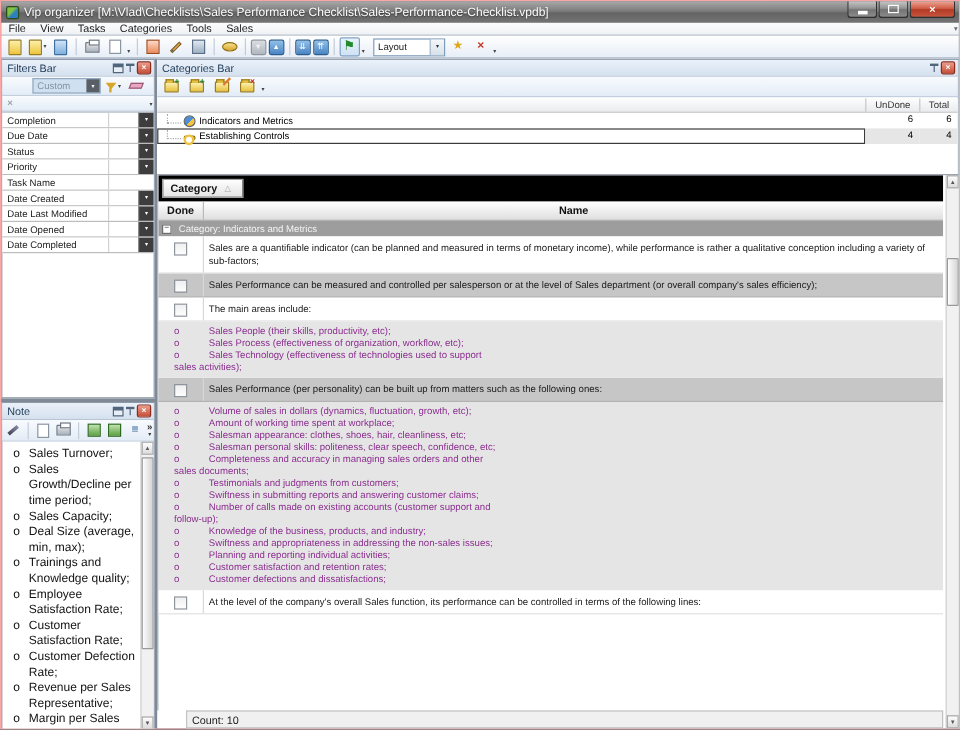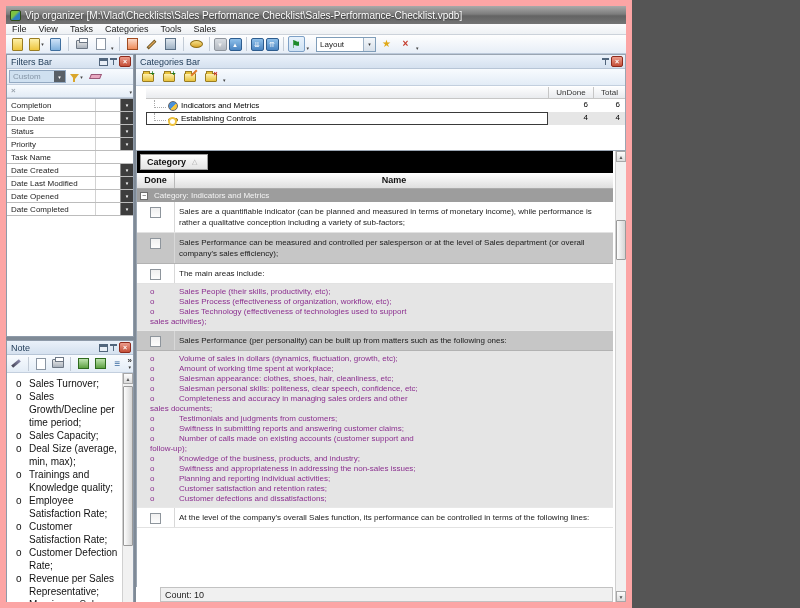--- a/index.html
+++ b/index.html
@@ -1,17 +1,17 @@
 <!DOCTYPE html>
 <html><head>
 <meta charset="utf-8">
 <style>
   html,body{margin:0;padding:0;background:#555;}
   *{box-sizing:border-box;font-family:"Liberation Sans","DejaVu Sans",sans-serif;}
-  .window{position:relative;width:632px;height:608px;background:#7f8a96;overflow:hidden;border:6px solid #fca5a5;}
+  .window{position:relative;width:800px;height:608px;background:#7f8a96;overflow:hidden;border:1px solid #fca5a5;}
 
   
   .titlebar{position:absolute;left:0;top:0;width:800px;height:18px;
     background:linear-gradient(#a9a9a9,#7d7d7d 45%,#636363 55%,#747474);
     display:flex;align-items:center;padding-left:4px;color:#fff;}
   .app-icon{width:11px;height:11px;border-radius:2px;margin-right:4px;
     background:linear-gradient(135deg,#7dc243 40%,#2d7fc1 60%);border:1px solid #2c4a18;}
   .title-text{font-size:10px;text-shadow:0 1px 1px rgba(0,0,0,.5);white-space:nowrap;overflow:hidden;flex:1;}
   .win-controls{display:flex;margin-right:5px;align-self:flex-start;}
   .tb-btn{width:25px;height:14px;border:1px solid #2f2f2f;border-top:none;border-radius:0 0 3px 3px;
@@ -67,21 +67,21 @@
   .pin-icon{width:9px;height:9px;position:relative;}
   .pin-icon::before{content:"";position:absolute;left:1px;top:1px;width:7px;height:2px;background:#51657c;}
   .pin-icon::after{content:"";position:absolute;left:4px;top:3px;width:1px;height:5px;background:#51657c;}
   .close-sm{width:12px;height:11px;background:linear-gradient(#ec9c8c,#c44f38);border:1px solid #8e2a1c;border-radius:2px;
     color:#fff;font-size:7px;line-height:9px;text-align:center;font-weight:bold;}
   .panel-tools{background:linear-gradient(#f8fbfe,#e3ecf6);border-bottom:1px solid #c3cfde;display:flex;align-items:center;}
 
   
   #filters-panel{left:0;top:48px;width:128px;height:283px;}
   .ft-row1{height:16px;padding-left:2px;gap:2px;}
-  .fcombo{display:flex;height:13px;width:57px;border:1px solid #93a9c2;background:#cfe0f0;}
+  .fcombo{display:flex;height:13px;width:57px;border:1px solid #93a9c2;background:#cfe0f0;margin-left:23px;}
   .fcombo-text{flex:1;font-size:8px;color:#8494a5;padding-left:3px;line-height:11px;}
   .fcombo-arrow{width:11px;background:#585f66;color:#fff;font-size:5px;display:flex;align-items:center;justify-content:center;}
   .i-funnel{width:9px;height:5px;border-left:4px solid transparent;border-right:4px solid transparent;border-top:5px solid #d9a62c;position:relative;}
   .i-funnel::after{content:"";position:absolute;left:-1px;top:-1px;width:2px;height:4px;background:#d9a62c;}
   .i-eraser{width:11px;height:5px;background:#e8a8c0;border:1px solid #9a5878;transform:skewX(-22deg);}
   .ft-row2{height:13px;padding-left:4px;}
   .gray-x{color:#9aa4ae;font-size:8px;font-weight:bold;line-height:10px;}
   .ft-spacer{flex:1;}
   .filter-grid{border-top:1px solid #aab4c0;}
   .frow{position:relative;height:13px;border-bottom:1px solid #bcbcbc;display:flex;align-items:stretch;background:#fff;}
@@ -116,21 +116,21 @@
   .right-col{position:absolute;left:130px;top:48px;right:0;bottom:0;background:#fff;}
 
   
   #cat-panel{left:0;top:0;right:0;height:97px;position:absolute;background:#fff;border:1px solid #9aa5b2;border-left:none;}
   .cat-tools{height:17px;padding-left:3px;gap:4px;}
   .i-folder{width:12px;height:9px;background:linear-gradient(#fdf0b0,#e8c23c);border:1px solid #9a7d22;border-radius:1px;position:relative;}
   .i-folder::before{content:"";position:absolute;left:0;top:-3px;width:5px;height:2px;background:#e8c23c;border:1px solid #9a7d22;border-bottom:none;}
   .fol-badge{position:absolute;right:-2px;top:-4px;font-size:7px;font-weight:bold;color:#1f7a1f;line-height:7px;}
   .fol-badge.red{color:#c22;}
   .fol-pencil{position:absolute;right:-3px;top:-2px;width:8px;height:2px;background:#e07a2a;transform:rotate(-45deg);}
-  .cat-grid{position:absolute;left:0;right:0;top:32px;bottom:0;background:#fff;font-size:8px;padding-left:10px;}
+  .cat-grid{position:absolute;left:0;right:0;top:32px;bottom:0;background:#fff;font-size:8px;}
   .cat-head{display:flex;height:12px;background:linear-gradient(#fdfdfe,#e9ebee);border-bottom:1px solid #c6c6c6;color:#333;}
   .ch-name{flex:1;}
   .ch-col{width:45px;border-left:1px solid #c6c6c6;text-align:center;line-height:11px;}
   .ch-col.total{width:32px;}
   .crow{display:flex;height:13px;align-items:stretch;}
   .cleft{flex:1;display:flex;align-items:center;padding-left:3px;border:1px solid transparent;}
   .crow.sel .cleft{border-color:#3a3a3a;background:#fff;}
   .crow.sel .cnum{background:#e6e6e6;}
   .tree-elbow{width:12px;height:8px;border-left:1px dotted #aaa;border-bottom:1px dotted #aaa;margin:0 2px 4px 4px;}
   .cicon{width:10px;height:10px;margin-right:3px;flex:none;}

